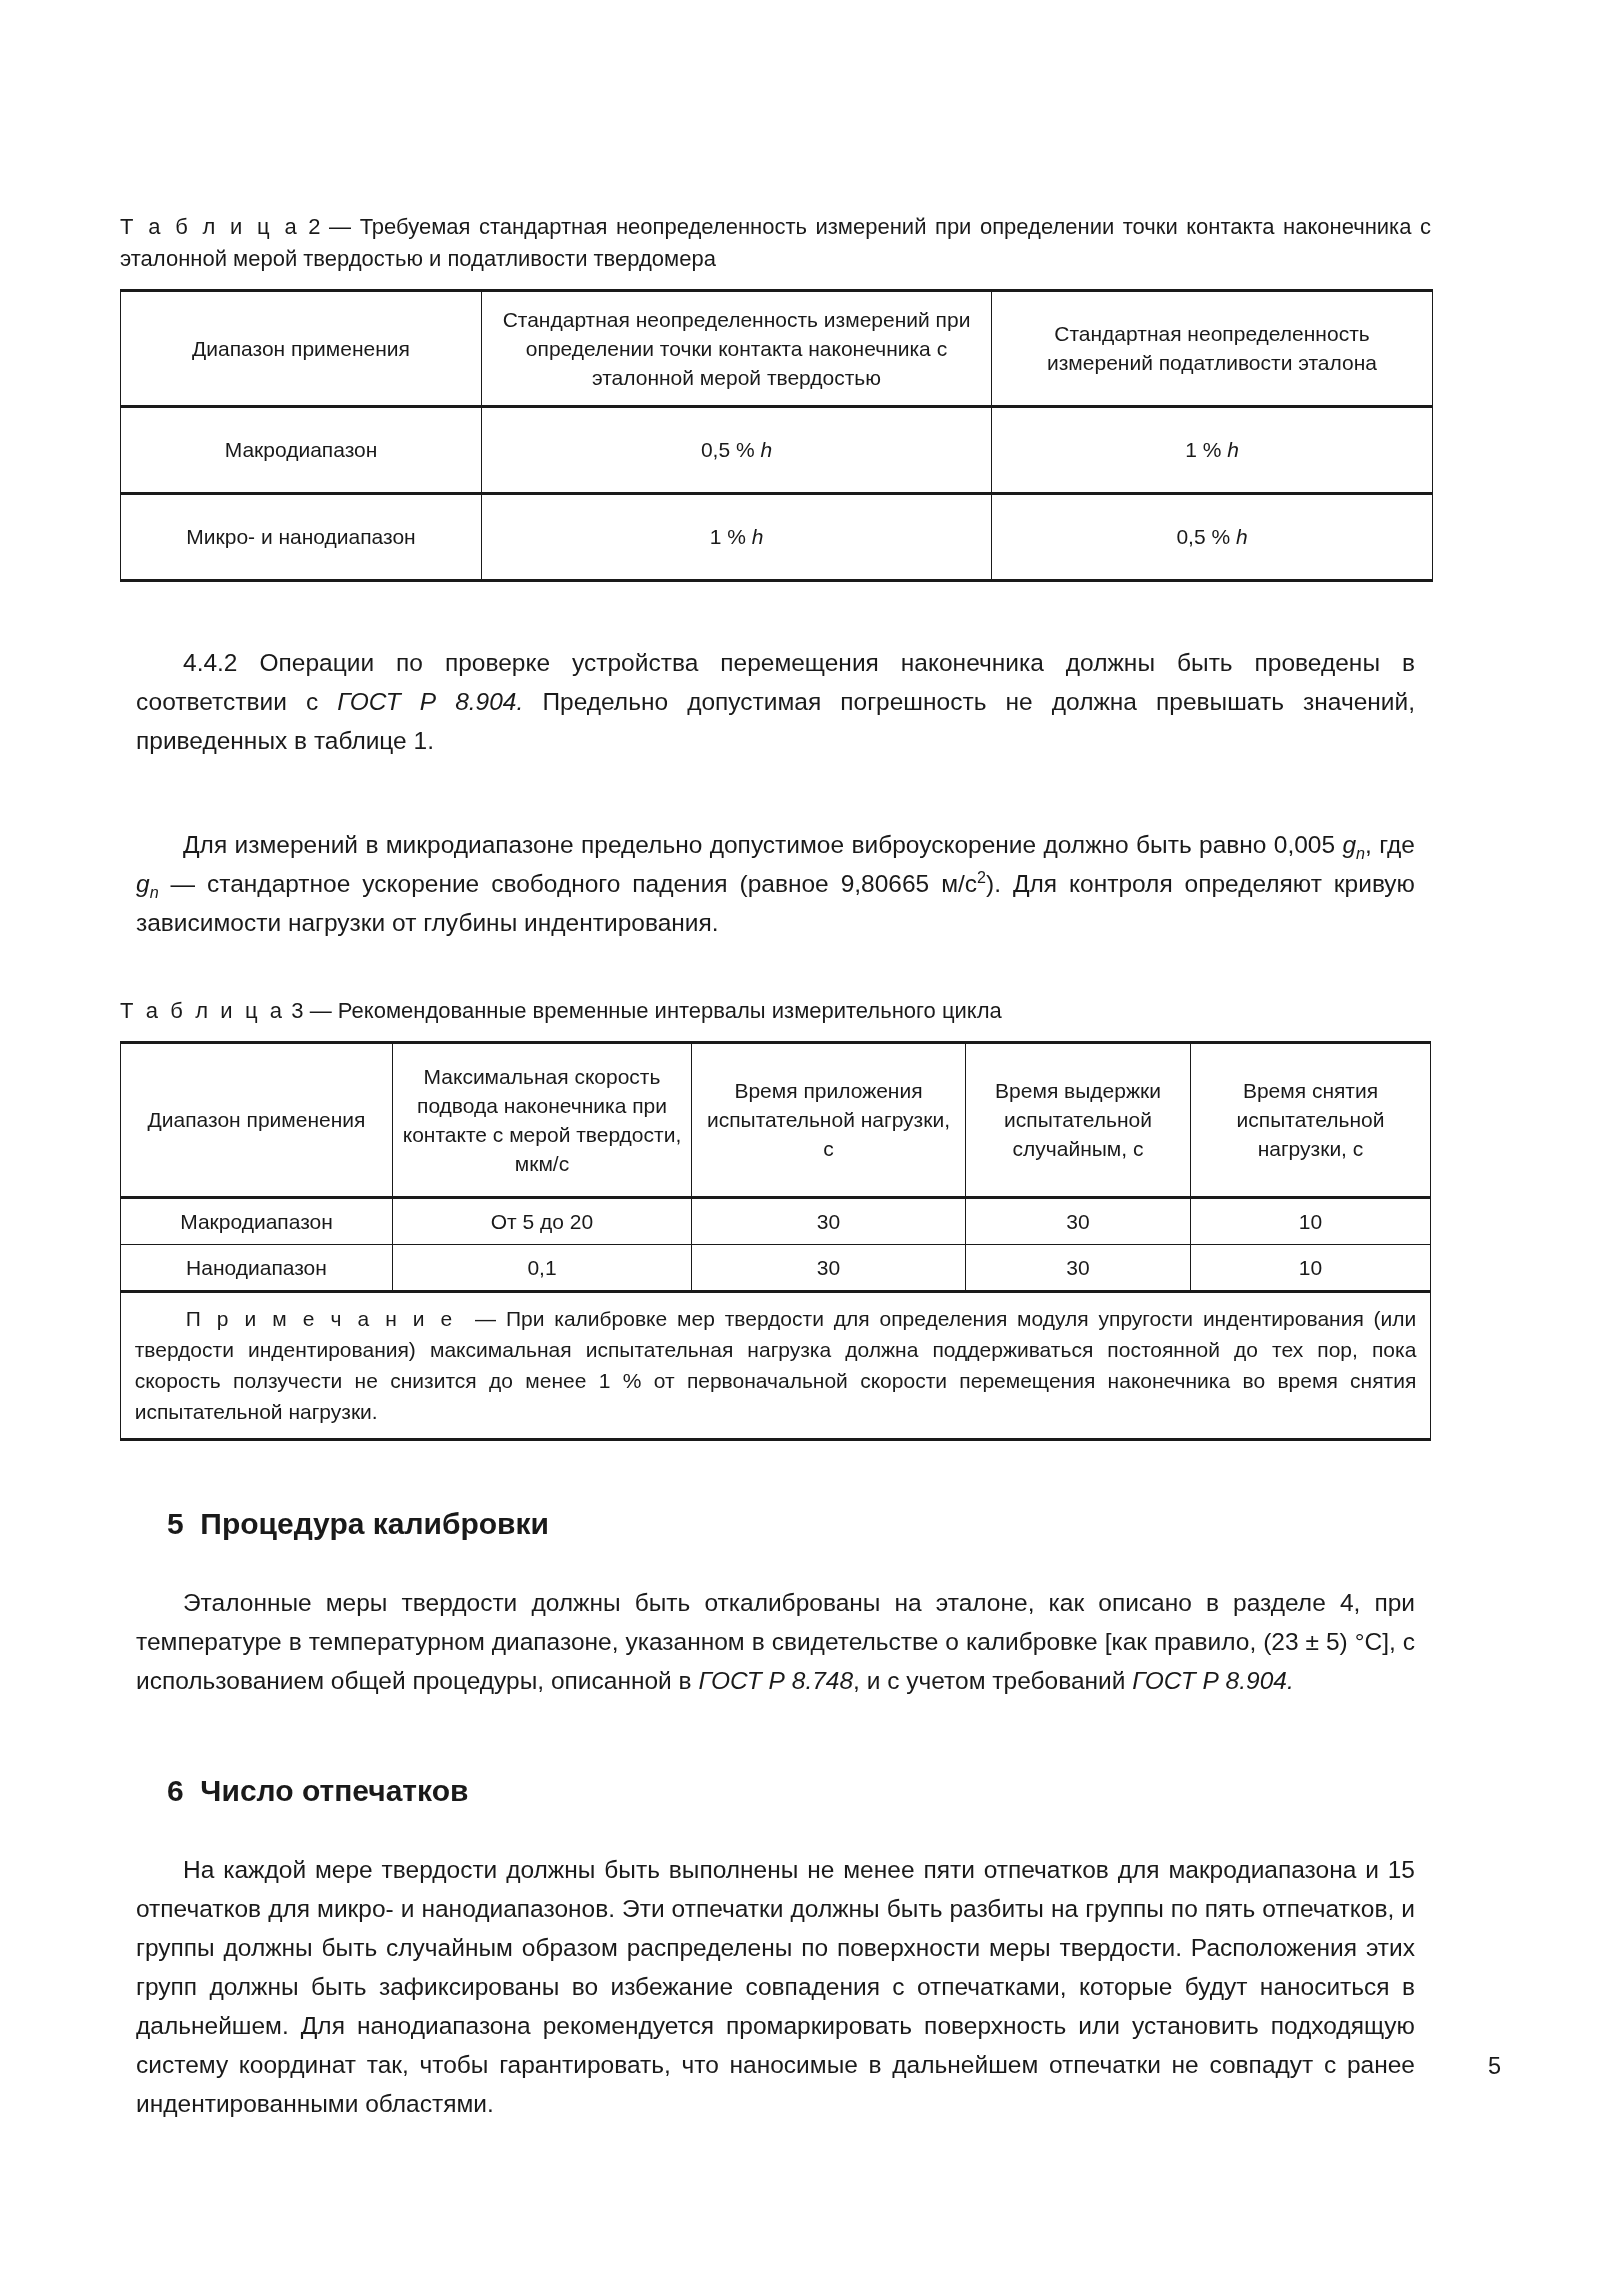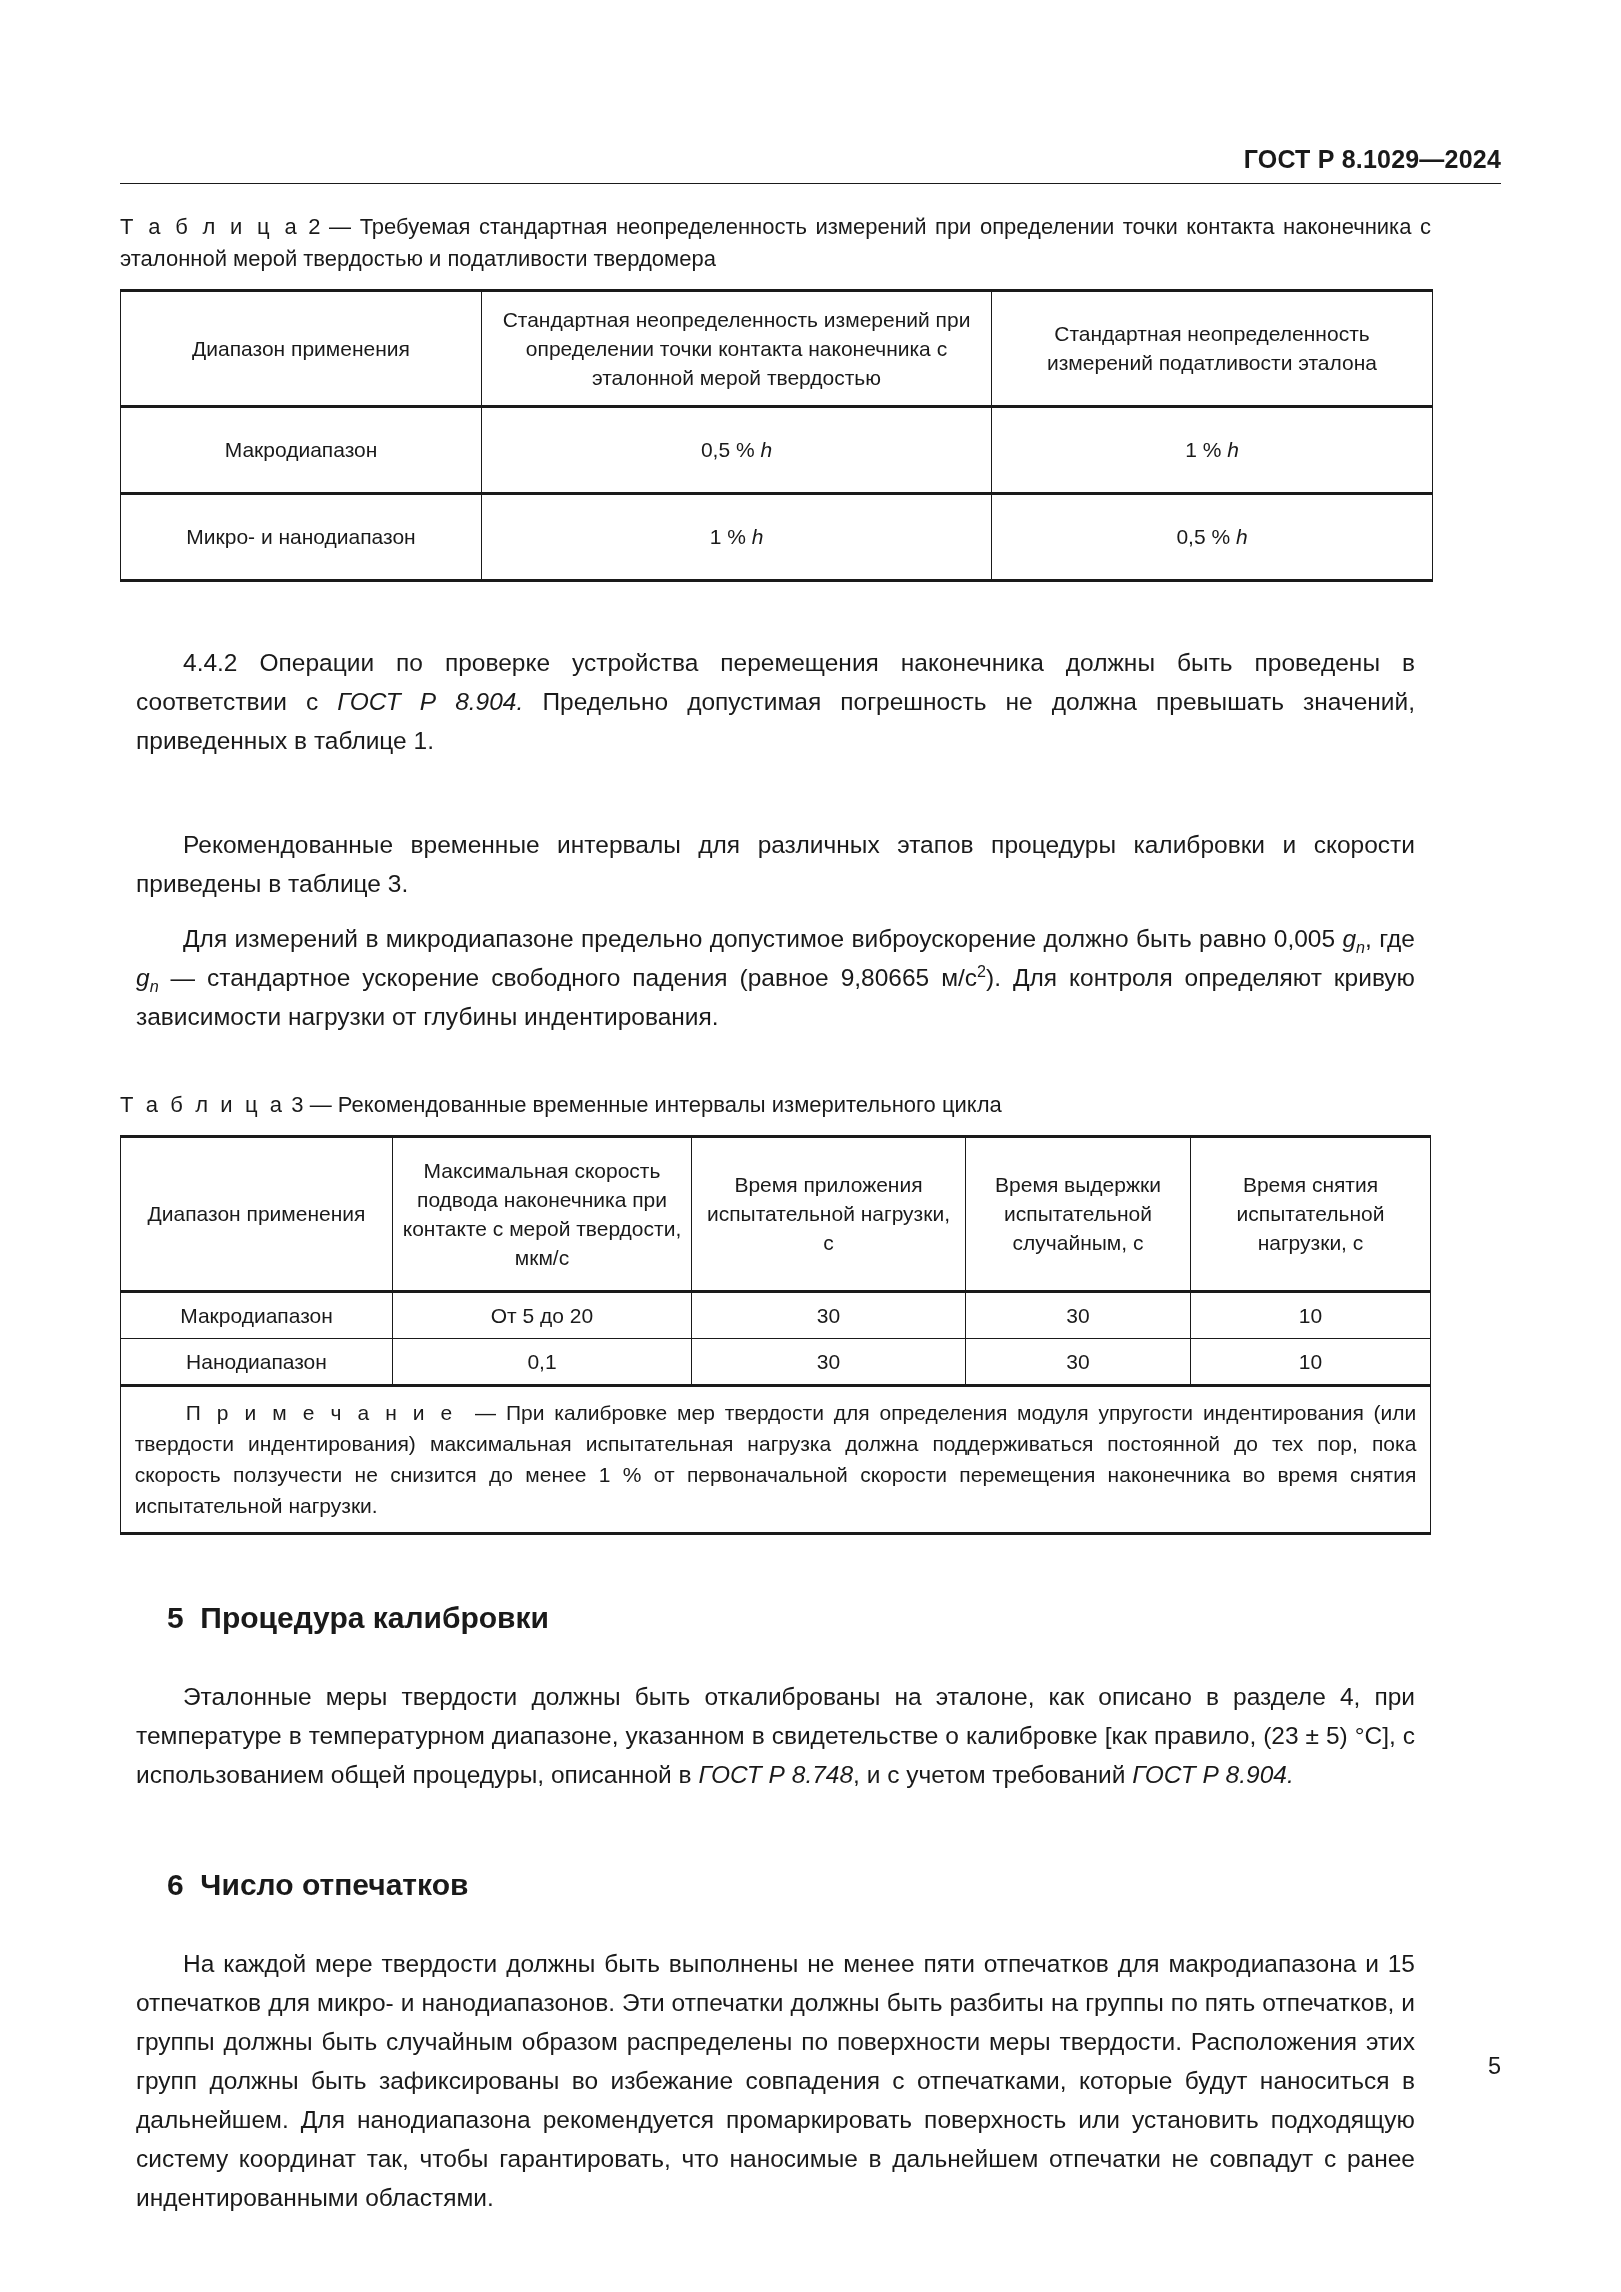--- a/index.html
+++ b/index.html
@@ -141,24 +141,20 @@
     right: 120px;
     top: 2053px;
     font-size: 23.5px;
   }
 </style>
 </head>
 <body>
 
 <div class="page">
 
-  <div class="runhead">
-    <div class="rh-text">ГОСТ Р 8.1029—2024</div>
-    <div class="rh-rule"></div>
-  </div>
 
   <div class="content">
 
     <div class="tcap">
       <span class="tw">Т а б л и ц а</span>
       <span>2</span>
       <span>—</span>
       <span>Требуемая стандартная неопределенность измерений при определении точки контакта наконечника с эталонной мерой твердостью и податливости твердомера</span>
     </div>
 
@@ -191,21 +187,20 @@
 
     <div class="sp-46"></div>
 
     <p class="body"><span>4.4.2 </span><span>Операции по проверке устройства перемещения наконечника должны быть проведены в соответствии с </span><i class="it">ГОСТ Р 8.904.</i><span> Предельно допустимая погрешность не должна превышать значений, приведенных в таблице 1.</span></p>
 
     <div class="sp-22"></div>
 
 
     <div class="sp-12"></div>
 
-    <p class="body">Рекомендованные временные интервалы для различных этапов процедуры калибровки и скорости приведены в таблице 3.</p>
 
     <p class="body"><span>Для измерений в микродиапазоне предельно допустимое виброускорение должно быть равно 0,005 </span><i class="it">g</i><sub class="sb"><i class="it">n</i></sub><span>, где </span><i class="it">g</i><sub class="sb"><i class="it">n</i></sub><span> — стандартное ускорение свободного падения (равное 9,80665 м/с</span><sup class="sp">2</sup><span>). Для контроля определяют кривую зависимости нагрузки от глубины индентирования.</span></p>
 
     <div class="sp-38"></div>
 
     <div class="tcap">
       <span class="tw">Т а б л и ц а</span>
       <span>3</span>
       <span>—</span>
       <span>Рекомендованные временные интервалы измерительного цикла</span>

